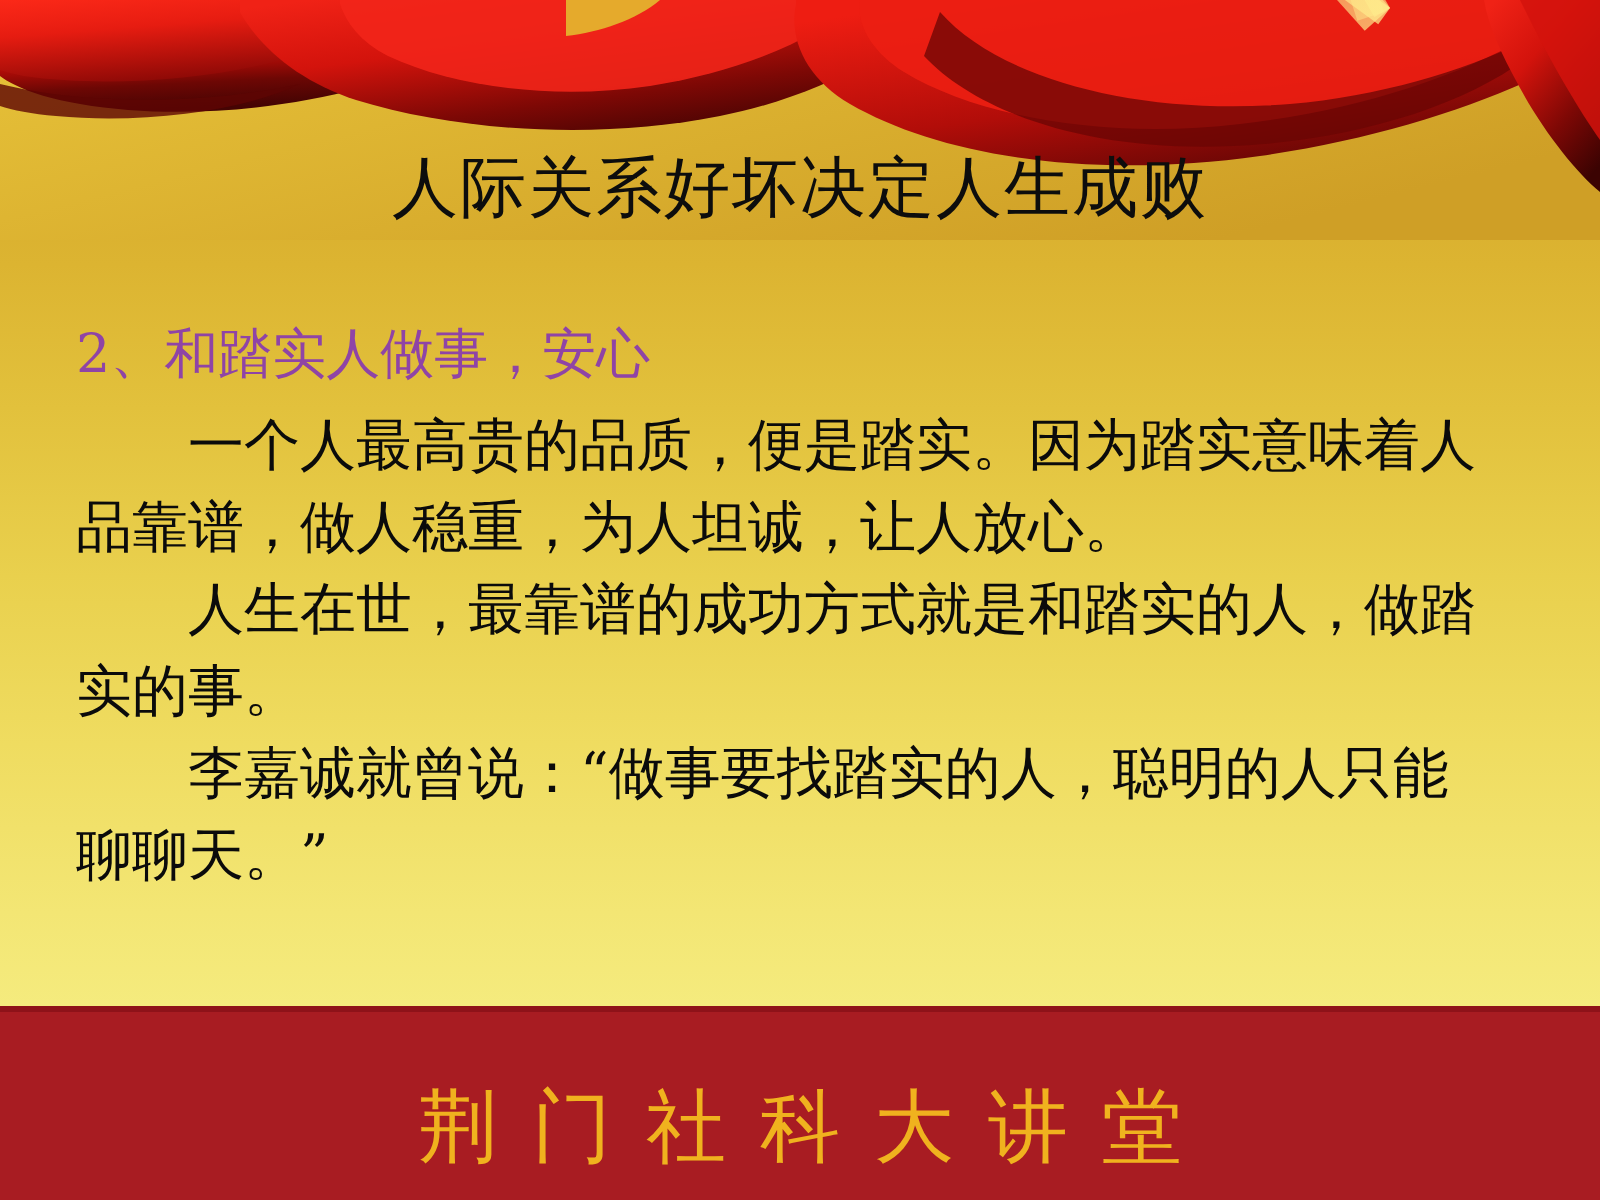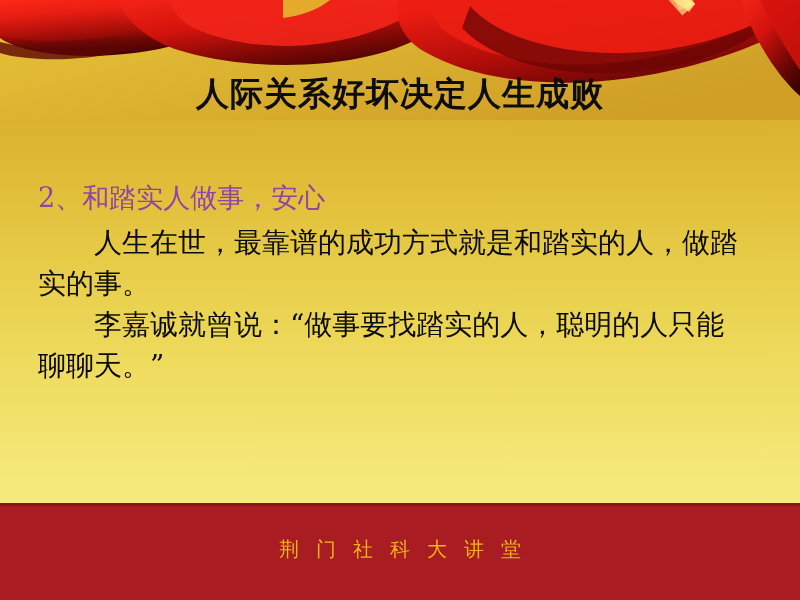--- a/index.html
+++ b/index.html
@@ -45,34 +45,33 @@
     pointer-events: none;
   }
 
   
   #title {
     position: absolute;
     left: 0; top: 74px;
     width: 800px;
     text-align: center;
     font-size: 33px;
-    font-weight: bold;
+    font-weight: normal;
     color: #0d0d0d;
     letter-spacing: 1px;
     line-height: 40px;
     white-space: nowrap;
   }
 
   
   #body-copy {
     position: absolute;
     left: 38px;
     top: 158px;
     width: 700px;
-    margin-top: 20px;
   }
   .subhead {
     font-size: 27px;
     color: #8f44a6;
     line-height: 40px;
     margin: 0 0 4px 0;
     font-family: "DejaVu Serif", "Liberation Serif", serif;
     white-space: nowrap;
   }
   .para {
@@ -94,21 +93,21 @@
     height: 97px;
     background: #a81c22;
     border-top: 3px solid #8e1219;
   }
   #footer-text {
     position: absolute;
     left: 0;
     top: 30px;
     width: 800px;
     text-align: center;
-    font-size: 20px;
+    font-size: 40px;
     color: #f0b21e;
     letter-spacing: 17px;
     text-indent: 17px;
     font-family: "DejaVu Serif", "Liberation Serif", serif;
     white-space: nowrap;
   }
 </style>
 </head>
 <body>
 
@@ -168,20 +167,21 @@
     <div class="ray" style="right:105px; top:4px; width:210px; height:10px; transform: rotate(36deg); opacity:.85;"></div>
     <div class="ray" style="right:105px; top:4px; width:175px; height:17px; transform: rotate(48deg); opacity:.8;"></div>
     <div class="ray" style="right:105px; top:4px; width:150px; height:9px; transform: rotate(60deg); opacity:.75;"></div>
     <div class="ray" style="right:108px; top:6px; width:130px; height:14px; transform: rotate(72deg); opacity:.55;"></div>
   </div>
 
   <div id="title">人际关系好坏决定人生成败</div>
 
   <div id="body-copy">
     <p class="subhead">2、和踏实人做事，安心</p>
+    <p class="para">一个人最高贵的品质，便是踏实。因为踏实意味着人品靠谱，做人稳重，为人坦诚，让人放心。</p>
     <p class="para">人生在世，最靠谱的成功方式就是和踏实的人，做踏实的事。</p>
     <p class="para">李嘉诚就曾说：“做事要找踏实的人，聪明的人只能聊聊天。”</p>
   </div>
 
   <div id="footer-band">
     <div id="footer-text">荆门社科大讲堂</div>
   </div>
 
 </div>
 

